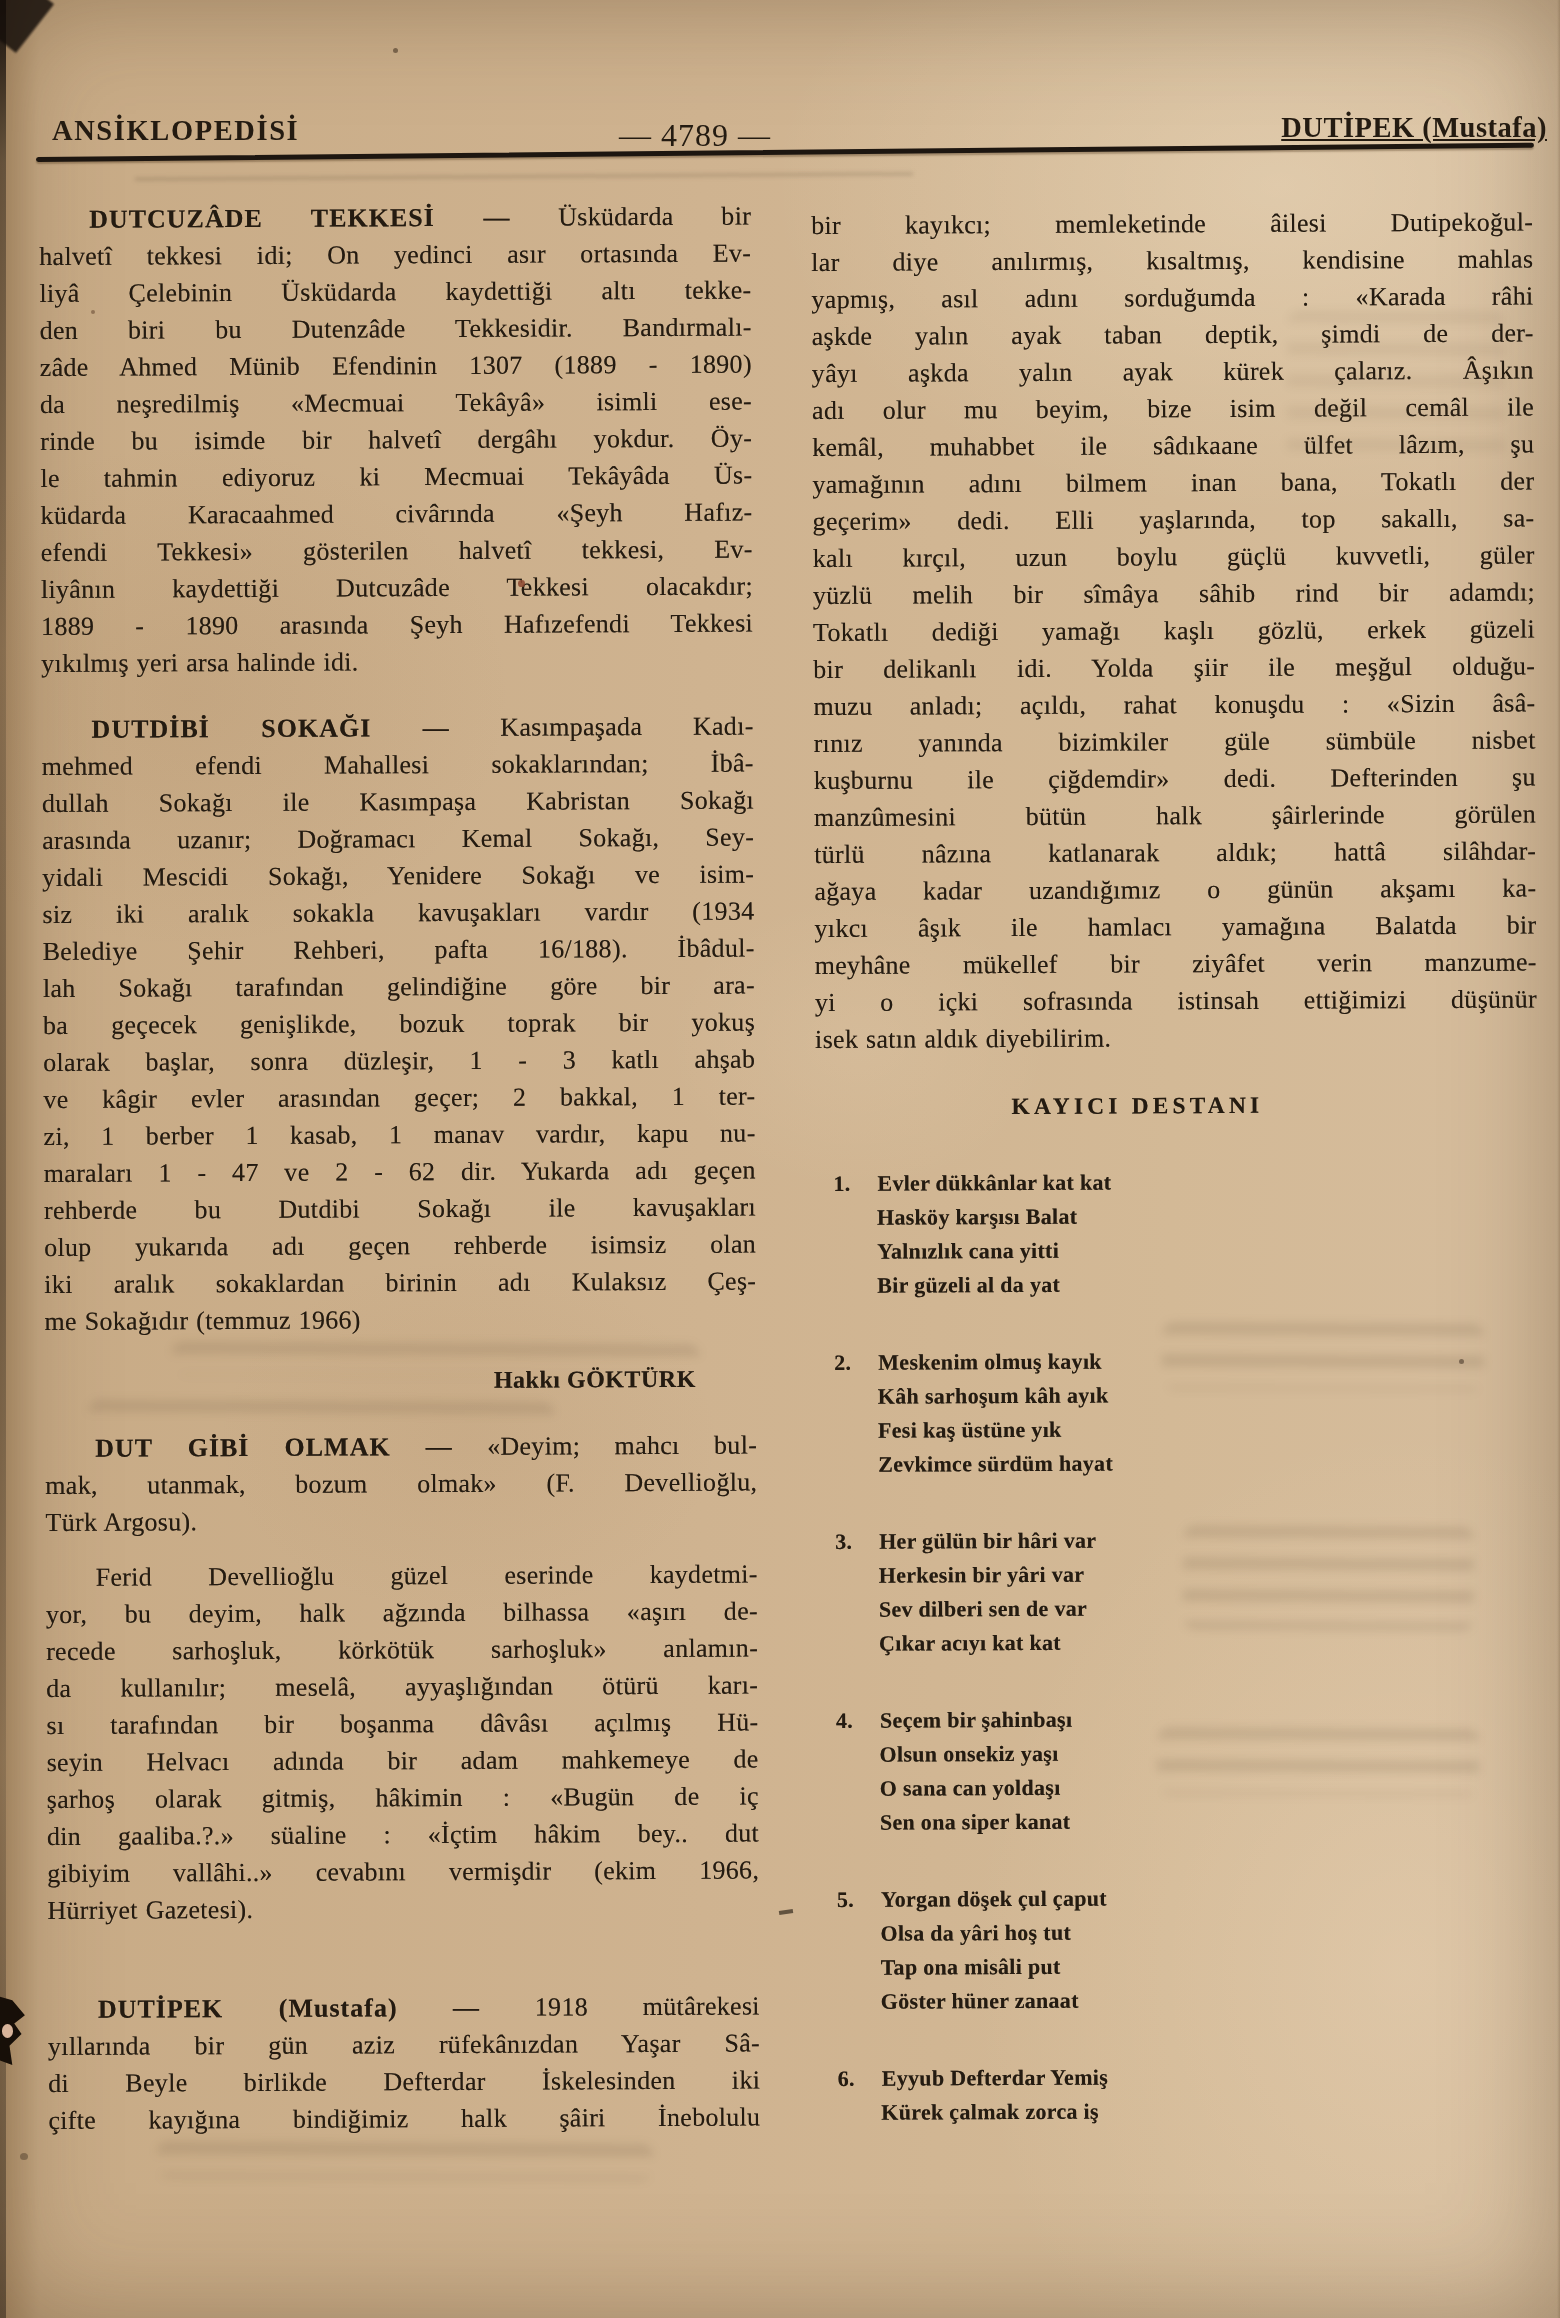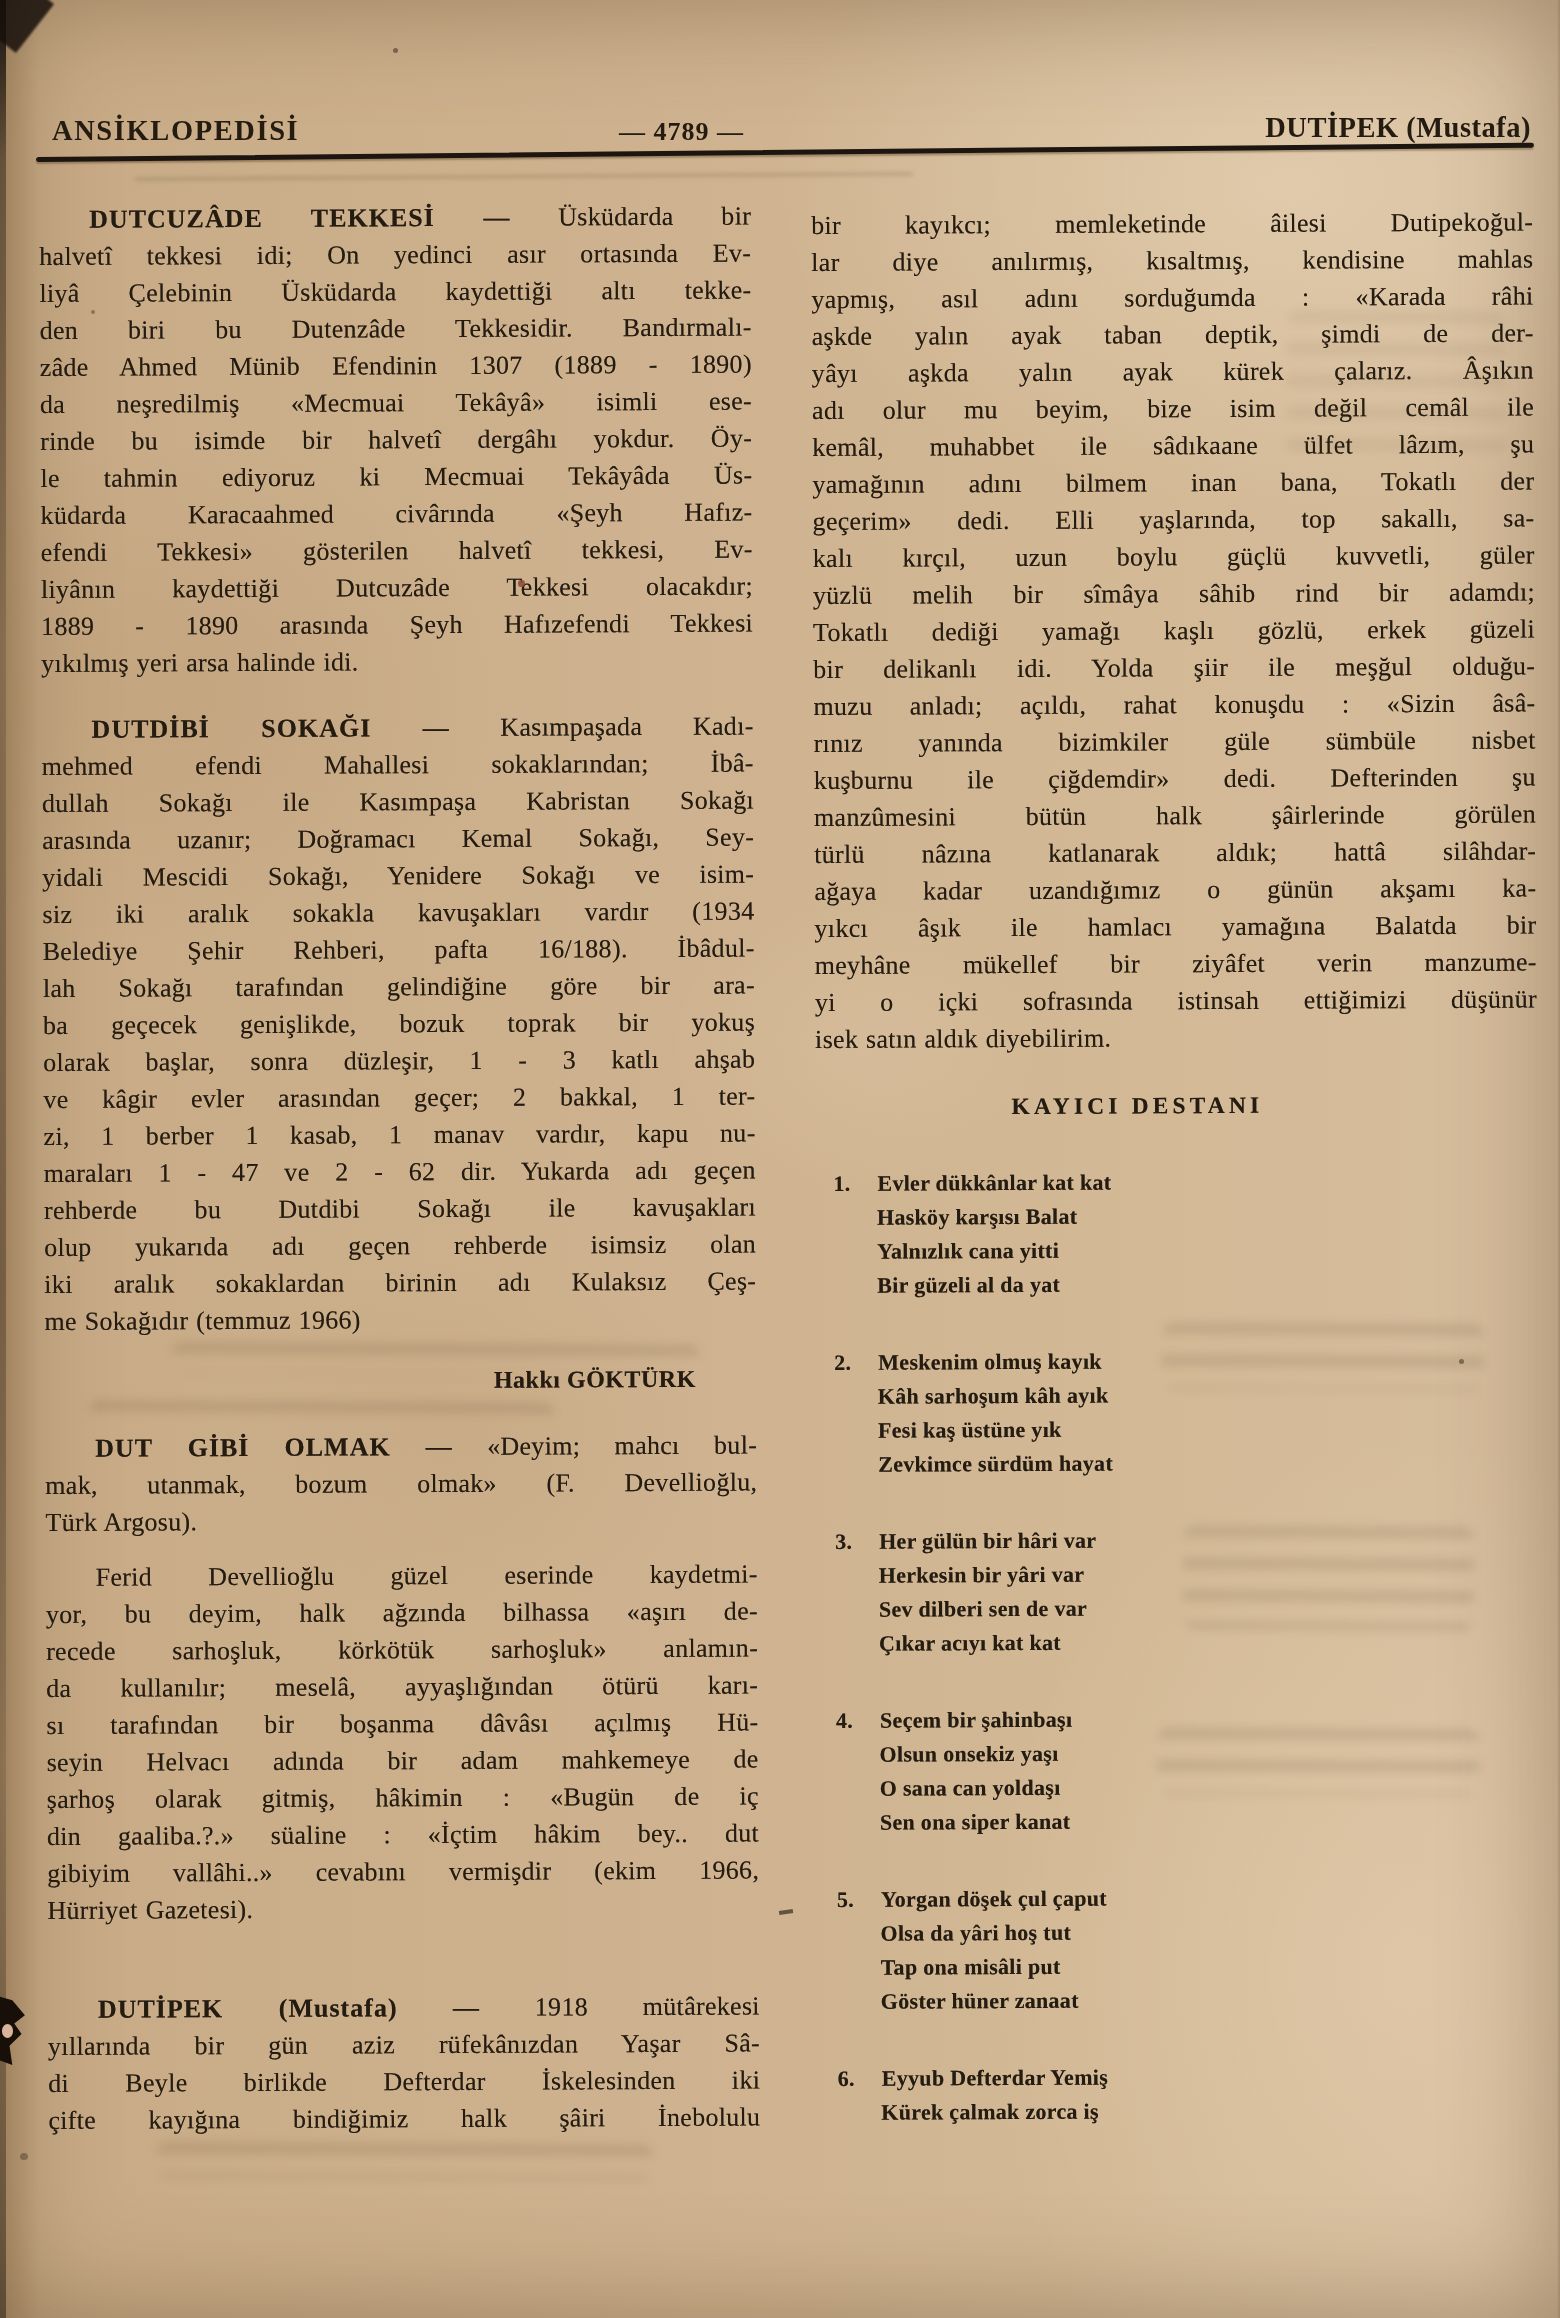--- a/index.html
+++ b/index.html
@@ -21,22 +21,22 @@
       radial-gradient(ellipse 467px 363px at 12% 30%, rgba(140,100,60,0.10), rgba(140,100,60,0) 70%),
       radial-gradient(ellipse 363px 259px at 30% 62%, rgba(150,110,70,0.08), rgba(150,110,70,0) 70%),
       radial-gradient(ellipse 259px 197px at 55% 45%, rgba(255,240,215,0.10), rgba(255,240,215,0) 75%),
       linear-gradient(90deg, #b3946e 0%, #c8ab86 2.5%, #cfb390 45%, #d3b996 75%, #d6bd9d 100%);
     box-shadow: inset 0 0 114px rgba(75,50,22,0.40);
   }
   .page * { box-sizing:border-box; }
 
   
   .hdr-left   { position:absolute; top:115px; left:52px;  font-weight:700; font-size:28.5px; letter-spacing:1.6px; }
-  .hdr-center { position:absolute; top:117px; left:619px; font-weight:700; font-size:26px; letter-spacing:1px; }
-  .hdr-right  { position:absolute; top:112px; right:30px; font-weight:700; font-size:28.5px; letter-spacing:0.5px; }
+  .hdr-center { position:absolute; top:117px; left:619px; font-weight:400; font-size:32px; letter-spacing:1px; }
+  .hdr-right  { position:absolute; top:112px; right:14px; font-weight:700; font-size:28.5px; letter-spacing:0.5px;text-decoration:underline; }
   .rule {
     position:absolute; top:157px; left:36px; width:1498px; height:5.2px;
     background:#1d1610; border-radius:2.6px;
     transform:rotate(-0.55deg); transform-origin:left center;
     box-shadow:0 2.1px 1.6px rgba(70,45,20,0.35);
   }
   .rule-echo {
     position:absolute; top:175px; left:135px; width:778px; height:3.1px;
     background:rgba(55,40,25,0.20); filter:blur(2.1px);
     transform:rotate(-0.4deg);

